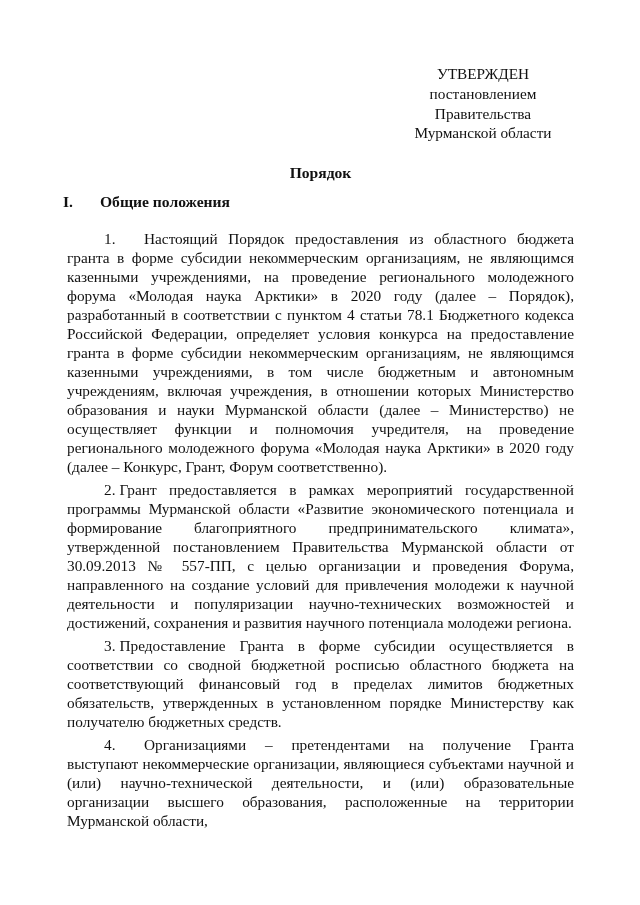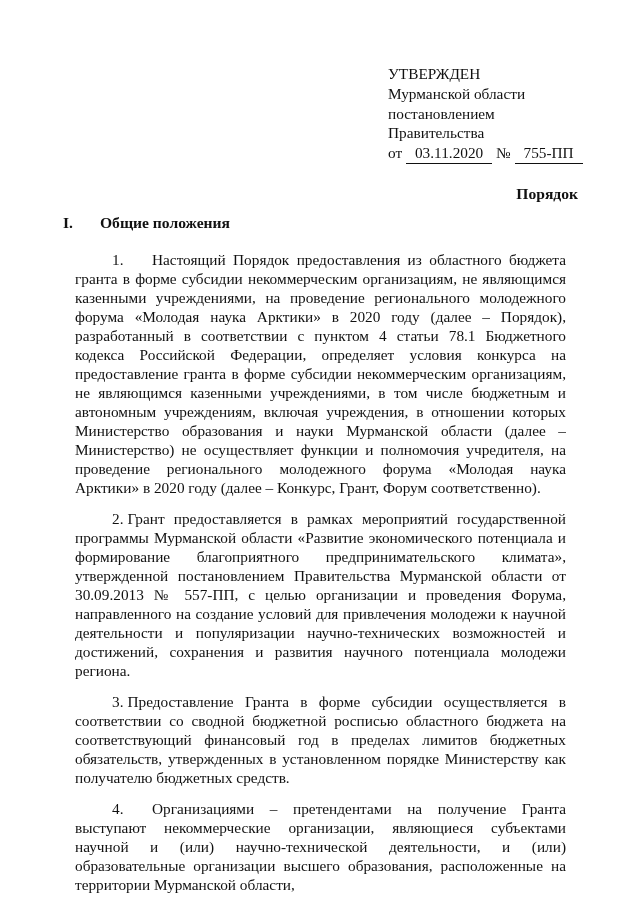--- a/index.html
+++ b/index.html
@@ -16,32 +16,32 @@
     background: #ffffff;
     font-family: "Liberation Serif", "DejaVu Serif", serif;
     color: #111111;
     overflow: hidden;
   }
   
   .approval {
     margin-left: 325px;
     font-size: 15.3px;
     line-height: 19.8px;
-    text-align: left;
+    text-align: center;
   }
   .approval .ref { white-space: nowrap; }
   .uline {
     display: inline-block;
     border-bottom: 1px solid #111111;
     padding: 0 9px;
   }
   
   .doc-title {
     margin-top: 20px;
-    text-align: right;
+    text-align: center;
     font-weight: bold;
     font-size: 15.6px;
     line-height: 20px;
   }
   
   .section-heading {
     margin-top: 9px;
     margin-bottom: 17px;
     text-align: left;
     font-weight: bold;
@@ -51,48 +51,42 @@
   .section-tab {
     display: inline-block;
     width: 27px;
   }
   
   .body-text {
     font-size: 15.3px;
     line-height: 19px;
   }
   .para {
-    margin: 12px;
+    margin: 4px;
     text-indent: 37px;
     text-align: justify;
   }
   .num-tab {
     display: inline-block;
     width: 40px;
     text-indent: 0;
   }
   .num-space {
     padding-right: 4px;
   }
 </style>
 </head>
 <body>
 
 <div class="page">
 
   <div class="approval">
     <div>УТВЕРЖДЕН</div>
+    <div>постановлением Правительства</div>
     <div>Мурманской области</div>
-    <div>постановлением Правительства</div>
-    <div class="ref">
-      <span>от</span>
-      <span class="uline">03.11.2020</span>
-      <span>№</span>
-      <span class="uline">755-ПП</span>
-    </div>
   </div>
 
   <div class="doc-title" id="doc-title">
       <div>Порядок</div>
     </div>
 
   <div class="section-heading">
     <span>I.</span><span class="section-tab"></span><span>Общие положения</span>
   </div>
 

